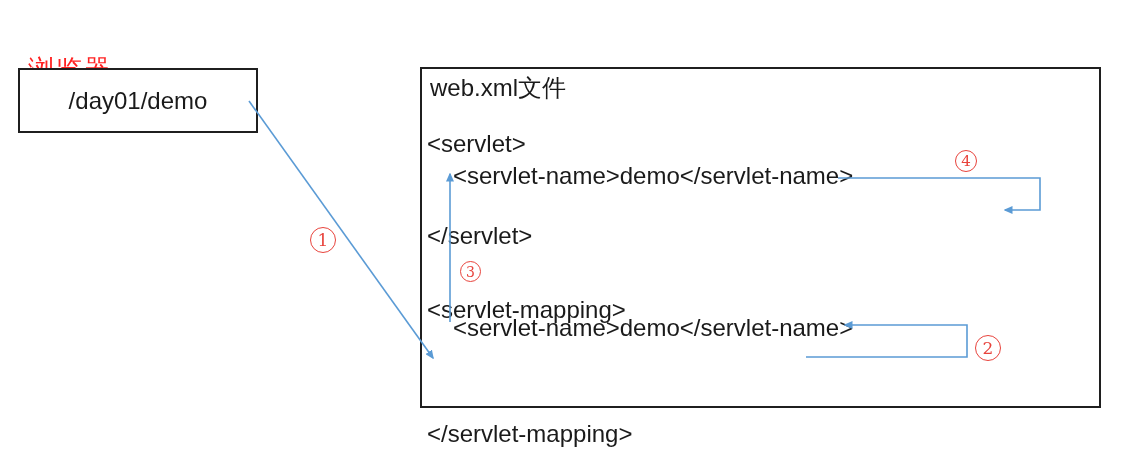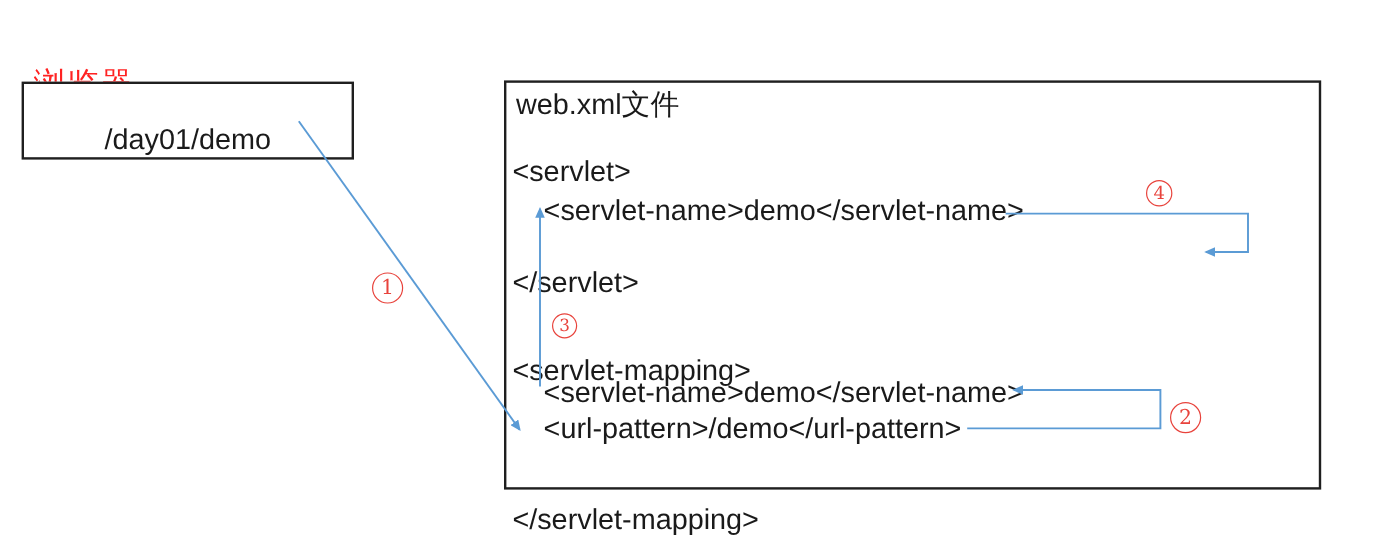--- a/index.html
+++ b/index.html
@@ -8,22 +8,22 @@
     font-family:"Liberation Sans", sans-serif; overflow:hidden;
   }
   .cn-label {
     position:absolute; color:#ff2222; font-size:26px; letter-spacing:2px;
     font-family:"DejaVu Serif", serif; white-space:nowrap;margin-top:28px;
   }
   #browser-label { left:28px; top:24px; }
   #server-label  { left:475px; top:26px; }
   .box { position:absolute; border:2px solid #1f1f1f; background:#ffffff; box-sizing:border-box; }
   #browser-box {
-    left:18px; top:68px; width:277px; height:65px;
-    display:flex; align-items:flex-end; justify-content:center;
+    left:18px; top:68px; width:240px; height:65px;
+    display:flex; align-items:center; justify-content:center;
   }
   #browser-url { font-size:24px; color:#1a1a1a; }
   #server-box { left:420px; top:67px; width:681px; height:341px; }
   .code-line {
     position:absolute; font-size:24px; line-height:23px; color:#1a1a1a;
     white-space:pre; font-family:"Liberation Sans", sans-serif;
   }
   #webxml-title { left:430px; top:76px; }
   #line-servlet-open         { left:427px; top:132px; }
   #line-servlet-name         { left:453px; top:164px; }
@@ -59,21 +59,20 @@
 
   <div id="server-box" class="box"></div>
 
   <div id="webxml-title" class="code-line">web.xml文件</div>
 
   <div id="line-servlet-open" class="code-line">&lt;servlet&gt;</div>
   <div id="line-servlet-name" class="code-line">&lt;servlet-name&gt;demo&lt;/servlet-name&gt;</div>
   <div id="line-servlet-close" class="code-line">&lt;/servlet&gt;</div>
   <div id="line-mapping-open" class="code-line">&lt;servlet-mapping&gt;</div>
   <div id="line-mapping-servlet-name" class="code-line">&lt;servlet-name&gt;demo&lt;/servlet-name&gt;</div>
-  <div id="line-url-pattern" class="code-line">&lt;url-pattern&gt;/demo&lt;/url-pattern&gt;</div>
   <div id="line-mapping-close" class="code-line">&lt;/servlet-mapping&gt;</div>
 
   <div id="step-1-badge" class="circled">1</div>
   <div id="step-2-badge" class="circled">2</div>
   <div id="step-3-badge" class="circled">3</div>
   <div id="step-4-badge" class="circled">4</div>
 
   <svg id="arrow-overlay" width="1147" height="461" viewBox="0 0 1147 461">
     <defs>
       <marker id="ah" markerWidth="9" markerHeight="8" refX="7.5" refY="4" orient="auto" markerUnits="userSpaceOnUse">

